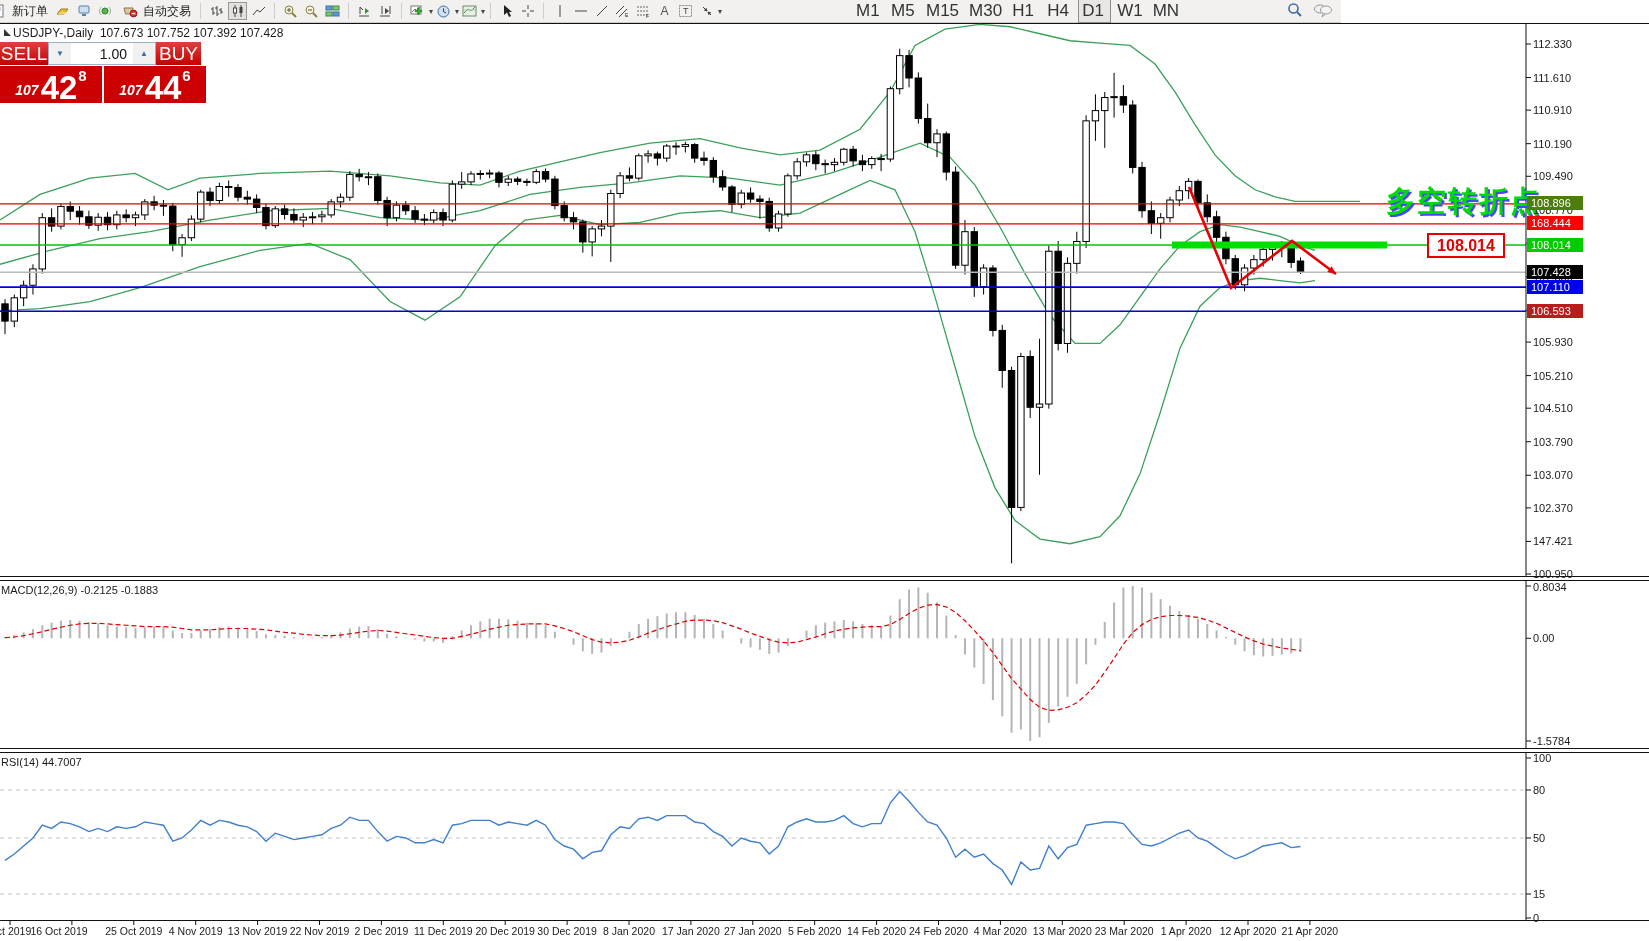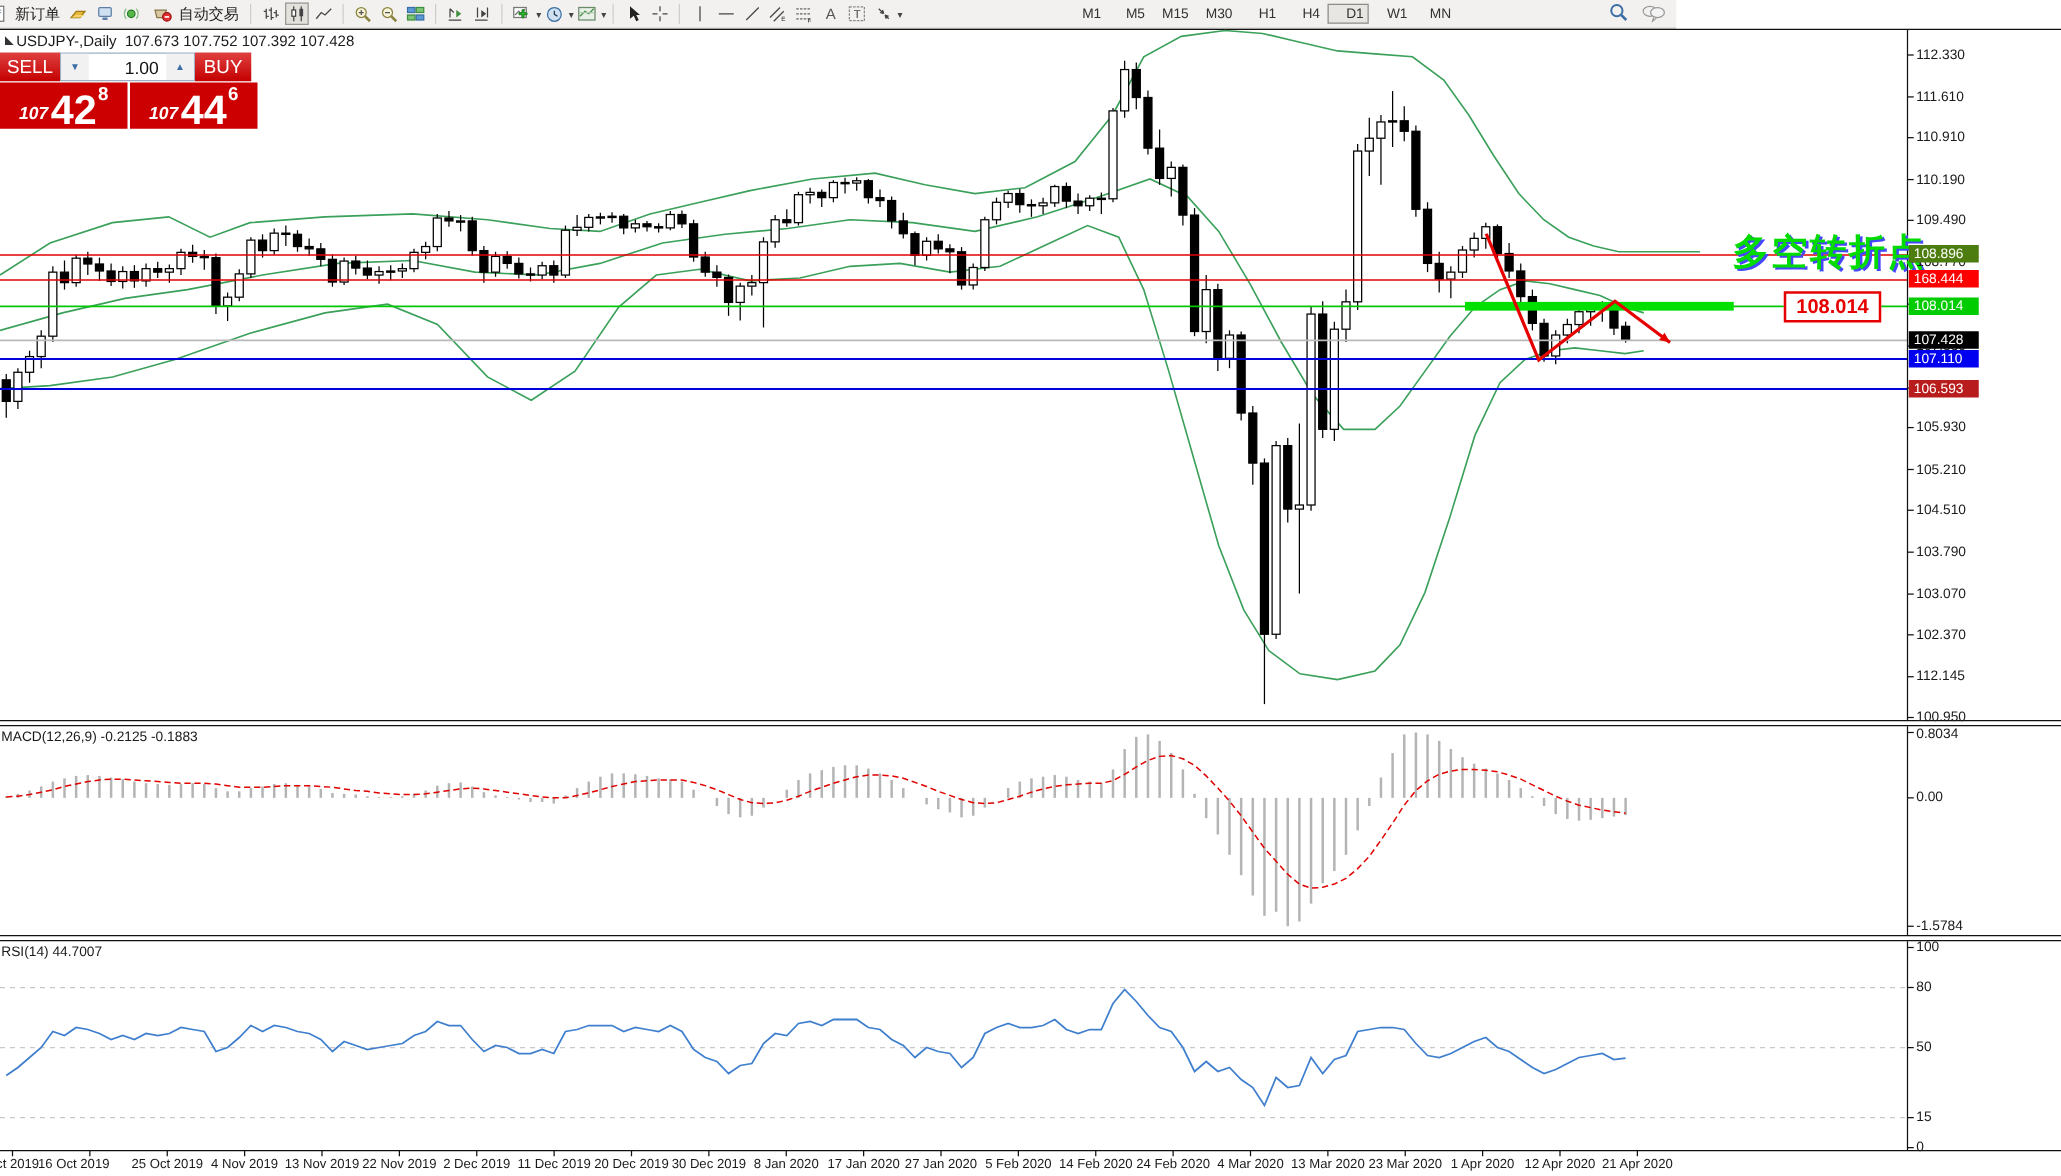--- a/index.html
+++ b/index.html
@@ -7,42 +7,42 @@
        font-family:"Liberation Sans","DejaVu Sans",sans-serif;-webkit-font-smoothing:antialiased;}
   
   #toolbar{position:absolute;left:0;top:0;width:1341px;height:22px;background:#f2f1ef;
            border-bottom:1px solid #cfcdc8;display:flex;align-items:center;font-size:12px;color:#222;}
   .tb-btn{display:flex;align-items:center;gap:3px;padding:1px 4px;height:18px;cursor:default;white-space:nowrap;}
   .tb-ic{display:inline-flex;align-items:center;justify-content:center;width:19px;height:18px;margin:0 1px;}
   .tb-ic.active{background:#e3e1dc;border:1px solid #9a9894;width:17px;height:16px;}
   .tb-sep{width:1px;height:16px;background:#cfcdc8;margin:0 5px;}
   .tb-caret{font-size:8px;color:#444;margin-left:1px;}
   #tf-block{position:absolute;left:851px;top:1px;display:flex;align-items:center;height:20px;}
-  .tf-btn{min-width:25px;padding:1px 3px;text-align:right;font-size:11px;color:#333;margin:0 1px;border:1px solid transparent;}
+  .tf-btn{min-width:25px;padding:1px 3px;text-align:left;font-size:17px;color:#333;margin:0 1px;border:1px solid transparent;}
   .tf-btn.active{border:1px solid #8f8d89;background:#e8e6e2;}
   #tb-right{position:absolute;right:8px;top:2px;display:flex;align-items:center;gap:10px;}
   
   .black-line{position:absolute;left:0;width:1649px;height:1px;background:#111;}
   .panel-sep{position:absolute;left:0;width:1649px;height:3px;background:#fff;border-top:1px solid #111;border-bottom:1px solid #111;}
   #plot-svg{position:absolute;left:0;top:0;pointer-events:none;}
   .pane-label{position:absolute;font-size:11px;color:#1a1a1a;white-space:pre;}
   #chart-title{position:absolute;left:13px;top:26px;font-size:12px;color:#1a1a1a;}
   #expand-tri{position:absolute;left:4px;top:29px;width:0;height:0;border-left:7px solid #333;border-top:7px solid transparent;}
   .tick-label{position:absolute;left:1533px;font-size:11px;color:#1a1a1a;}
   .badge{position:absolute;left:1527px;font-size:11px;padding:1px 4px 1px 4px;min-width:48px;color:#fff;line-height:12px;}
   .date-label{position:absolute;top:925px;transform:translateX(-50%);font-size:10.5px;color:#1a1a1a;white-space:nowrap;}
   
   #turn-label{position:absolute;left:1386px;top:182px;font-size:29px;font-weight:bold;letter-spacing:2px;
               color:#00dc00;text-shadow:2px 2px 0 #4646ff;white-space:nowrap;}
   #price-callout{position:absolute;left:1427px;top:233px;width:74px;height:21px;border:2px solid #e60000;
                  background:#fff;color:#e60000;font-size:16px;font-weight:bold;text-align:center;line-height:21px;}
   
   #trade-panel{position:absolute;left:0;top:42px;width:206px;user-select:none;}
   #tp-row1{display:flex;height:23px;}
-  .tp-btn{background:linear-gradient(#e04040,#c40000);color:#fff;font-size:15px;display:flex;align-items:center;justify-content:center;}
+  .tp-btn{background:linear-gradient(#e04040,#c40000);color:#fff;font-size:19px;display:flex;align-items:center;justify-content:center;}
   #tp-sell{width:48px;}#tp-buy{width:45px;}
   #tp-spin{width:106px;background:#fff;border:1px solid #9db0c4;display:flex;align-items:stretch;}
   .spin-btn{width:22px;background:#f1f1f1;display:flex;align-items:center;justify-content:center;font-size:8px;color:#3a6ea5;}
   #tp-vol{flex:1;text-align:right;padding:0 6px;font-size:14px;color:#111;display:flex;align-items:center;justify-content:flex-end;}
   #tp-row2{display:flex;height:37px;margin-top:1px;}
   .tp-half{width:102px;background:#cc0000;color:#fff;display:flex;align-items:flex-end;justify-content:center;padding-bottom:2px;}
   .tp-half.first{margin-right:2px;}
   .tp-small{font-size:14px;font-weight:bold;padding-bottom:3px;margin-right:2px;font-style:italic;}
   .tp-big{font-size:33px;font-weight:bold;line-height:0.82;}
   .tp-sup{font-size:15px;font-weight:bold;align-self:flex-start;margin-top:1px;margin-left:1px;}
@@ -800,21 +800,21 @@
       <div class="tick-label" style="top:203.7996485061513px">108.770</div>
       <div class="tick-label" style="top:237.3321616871706px">108.050</div>
       <div class="tick-label" style="top:270.8646748681899px">107.330</div>
       <div class="tick-label" style="top:304.3971880492092px">106.610</div>
       <div class="tick-label" style="top:336.0667838312827px">105.930</div>
       <div class="tick-label" style="top:369.5992970123026px">105.210</div>
       <div class="tick-label" style="top:402.2003514938487px">104.510</div>
       <div class="tick-label" style="top:435.73286467486804px">103.790</div>
       <div class="tick-label" style="top:469.26537785588795px">103.070</div>
       <div class="tick-label" style="top:501.866432337434px">102.370</div>
-      <div class="tick-label" style="top:535.3989455184533px">112.145</div>
+      <div class="tick-label" style="top:535.3989455184533px">147.421</div>
       <div class="tick-label" style="top:568px">100.950</div>
       <div class="tick-label" style="top:581px">0.8034</div>
       <div class="tick-label" style="top:632.2827273490637px">0.00</div>
       <div class="tick-label" style="top:735px">-1.5784</div>
       <div class="tick-label" style="top:752px">100</div>
       <div class="tick-label" style="top:784px">80</div>
       <div class="tick-label" style="top:832px">50</div>
       <div class="tick-label" style="top:888px">15</div>
       <div class="tick-label" style="top:912px">0</div>
       <div class="badge" style="top:196.4314586994727px;background:#4d7c0f;color:#ffffff">108.896</div>

